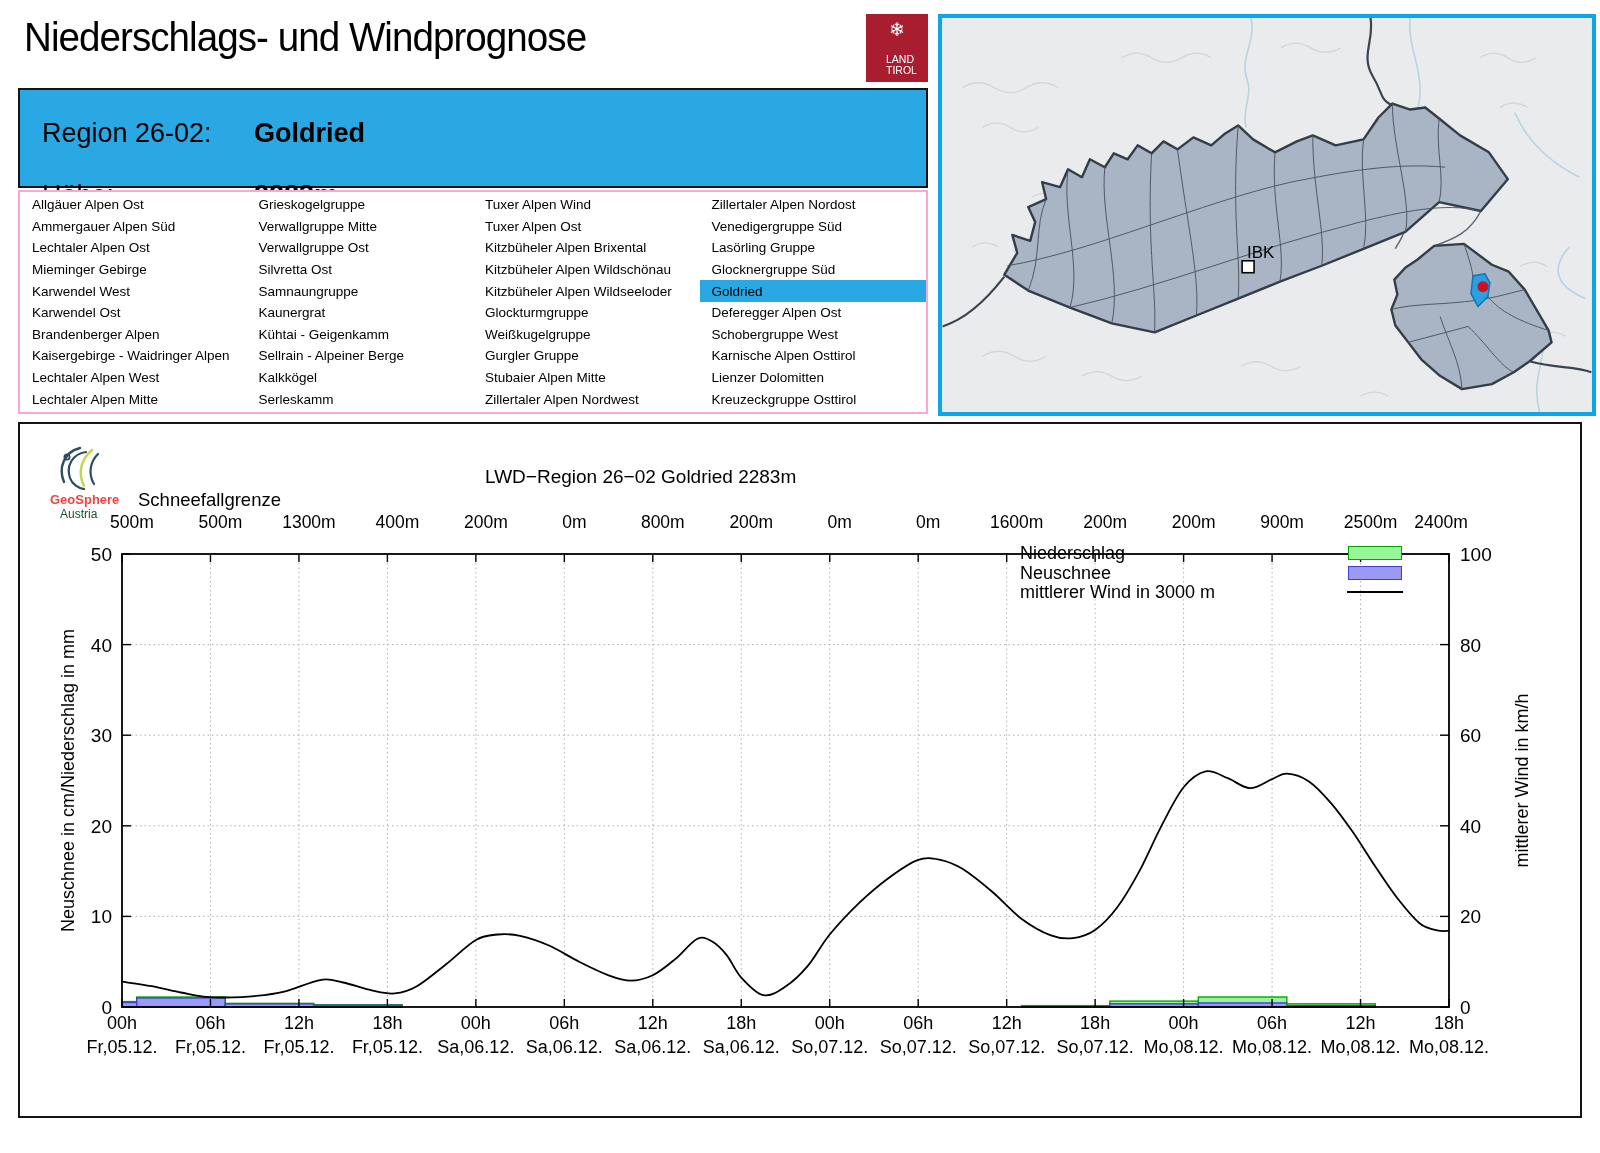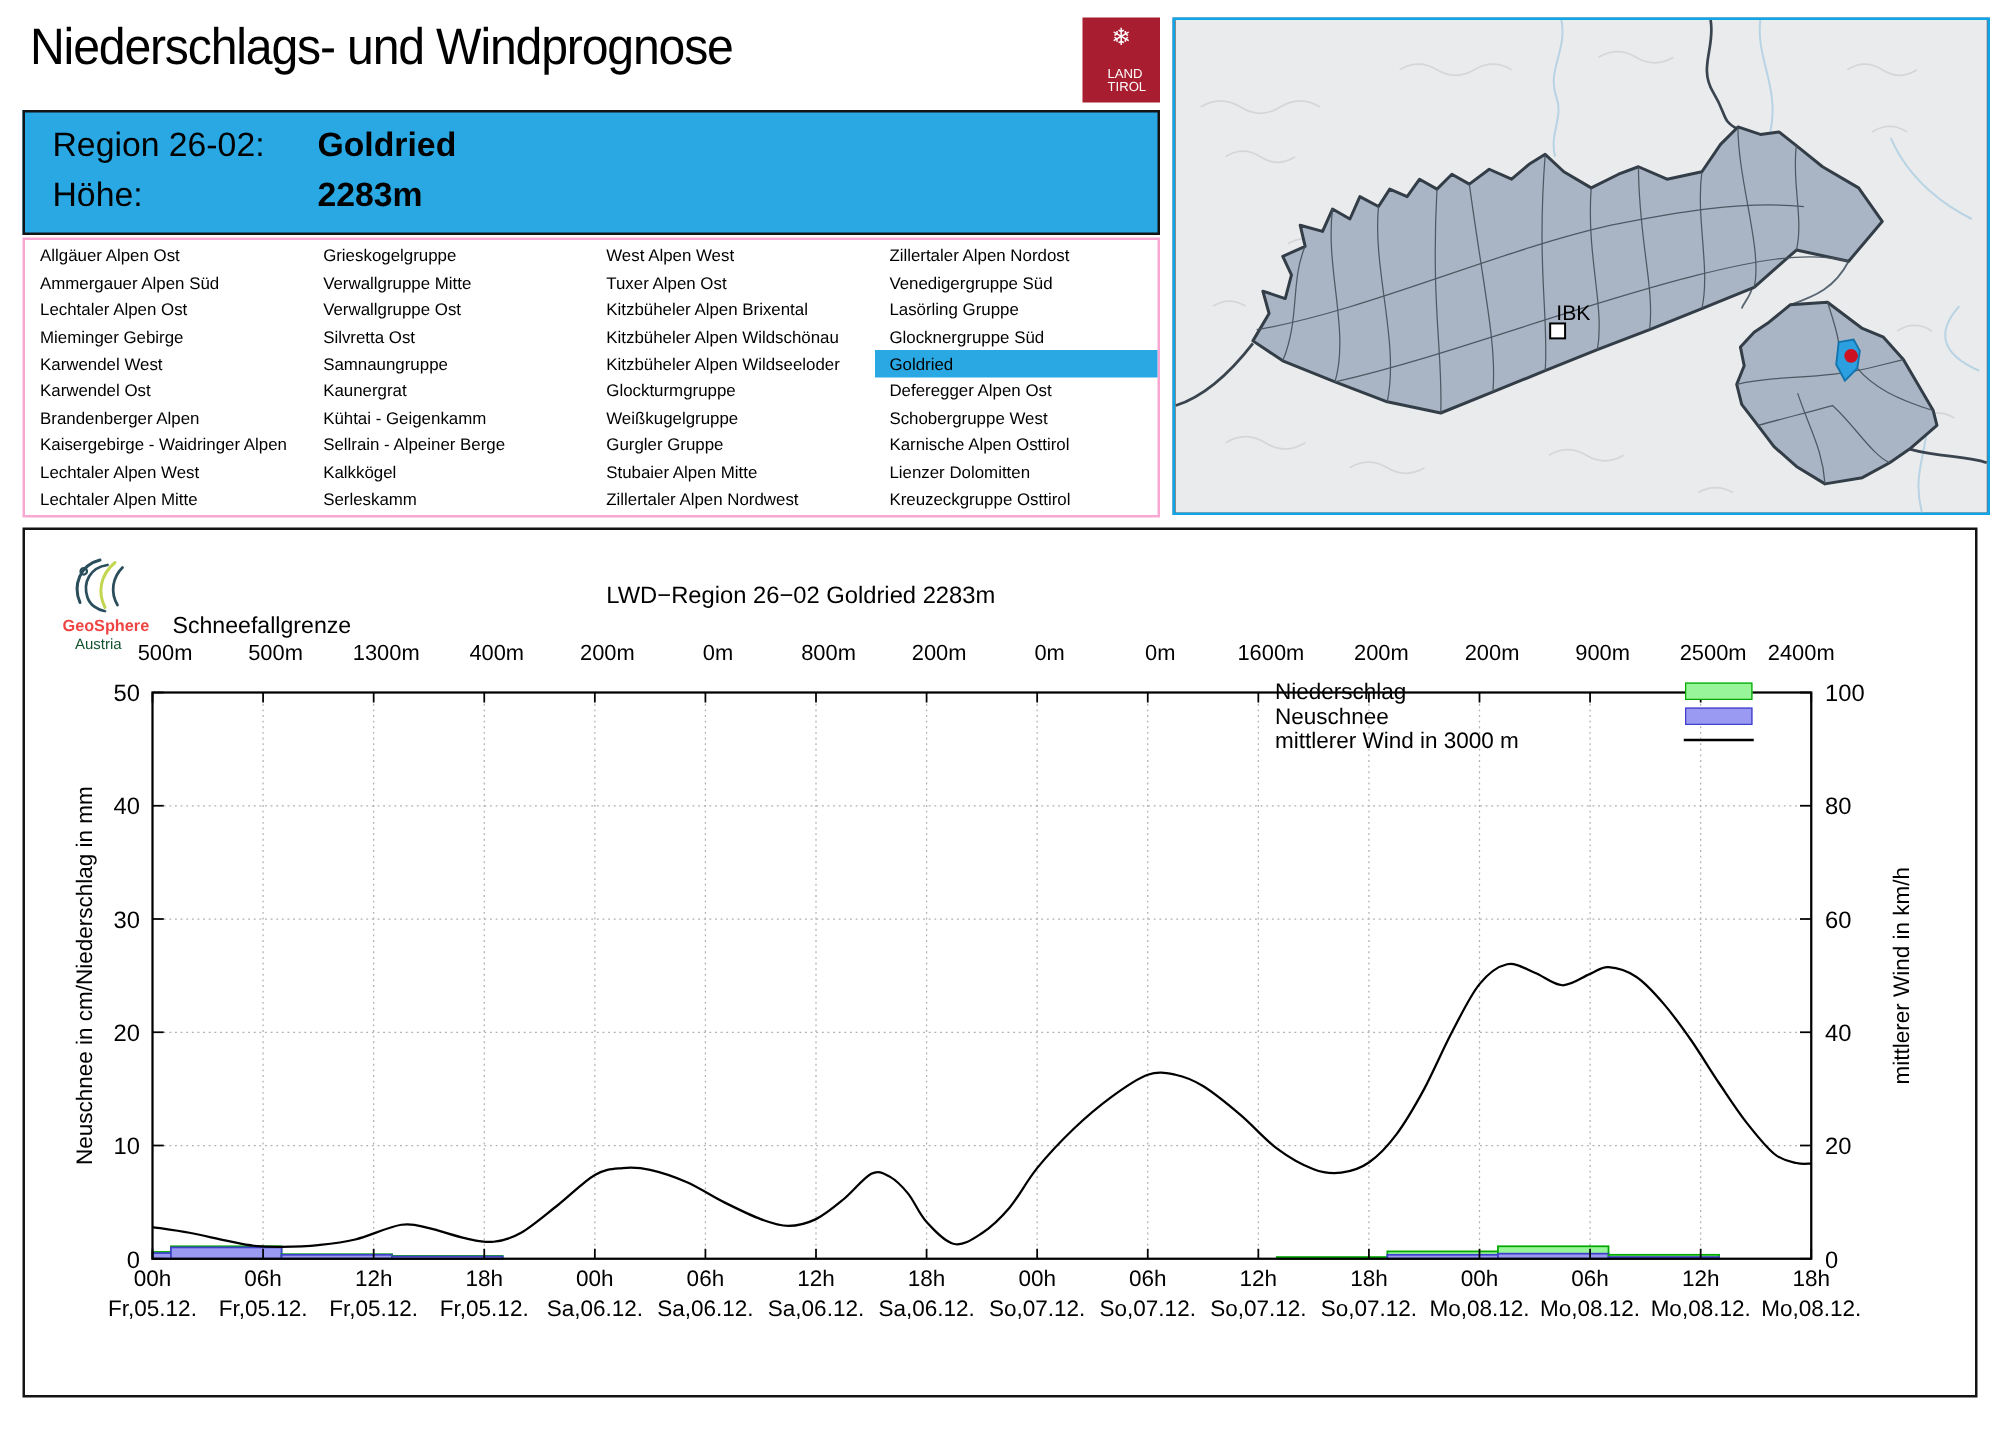--- a/index.html
+++ b/index.html
@@ -9,32 +9,32 @@
   
   #page-title{left:24px;top:14px;font-size:41px;letter-spacing:-1px;
               transform:scaleX(.94);transform-origin:left center;white-space:nowrap;}
   #land-tirol-logo{left:866px;top:14px;width:62px;height:68px;background:#a81d2f;}
   #land-tirol-logo .flake{position:absolute;top:4px;left:0;right:0;text-align:center;
               color:#fff;font-size:19px;}
   #land-tirol-logo .lt-text{position:absolute;left:7px;bottom:5px;color:#fff;
               font-size:10.5px;line-height:1.1;margin-left:13px;}
   #region-info-box{left:18px;top:88px;width:906px;height:90px;background:#29a8e4;
               border:2px solid #141414;padding:6px 0 0 0;}
-  .info-row{position:relative;height:40px;display:flex;align-items:center;}
+  .info-row{position:relative;height:40px;display:flex;margin-top:22px;}
   .info-label{width:212px;padding-left:22px;font-size:27px;}
   .info-value{font-size:27px;font-weight:bold;}
   
   #region-list-box{left:18px;top:190px;width:906px;height:216px;border:2px solid #f9a8d4;
               background:#fff;display:grid;grid-template-columns:repeat(4,1fr);
               grid-template-rows:repeat(10,1fr);grid-auto-flow:column;padding:2px 0;}
   .region-item{font-size:13.5px;display:flex;align-items:center;padding-left:12px;
               white-space:nowrap;overflow:hidden;}
   .region-item.selected{background:#29a8e4;}
   
-  #map-panel{left:938px;top:14px;width:650px;height:394px;border:2px solid #0ea5e9;background:#737373;}
+  #map-panel{left:938px;top:14px;width:650px;height:394px;border:4px solid #0ea5e9;background:#e5e5e5;}
   
   #chart-panel{left:18px;top:422px;width:1560px;height:692px;border:2px solid #141414;background:#fff;}
   #plot-svg{left:0;top:0;width:1600px;height:1153px;pointer-events:none;}
   #chart-title{left:485px;top:466px;width:600px;font-size:19px;}
   #snowline-label{left:138px;top:489px;font-size:18.5px;}
   #geosphere-logo{left:50px;top:444px;width:90px;height:80px;}
   .axis-title{width:440px;text-align:center;font-size:18px;transform:rotate(-90deg);}
   #left-axis-title{left:-152px;top:770px;}
   #right-axis-title{left:1302px;top:770px;}
   .lg-label{position:absolute;width:320px;font-size:18px;left:1020px;}
@@ -79,21 +79,21 @@
     <div class="region-item">Grieskogelgruppe</div>
     <div class="region-item">Verwallgruppe Mitte</div>
     <div class="region-item">Verwallgruppe Ost</div>
     <div class="region-item">Silvretta Ost</div>
     <div class="region-item">Samnaungruppe</div>
     <div class="region-item">Kaunergrat</div>
     <div class="region-item">Kühtai - Geigenkamm</div>
     <div class="region-item">Sellrain - Alpeiner Berge</div>
     <div class="region-item">Kalkkögel</div>
     <div class="region-item">Serleskamm</div>
-    <div class="region-item">West Alpen West</div>
+    <div class="region-item">Tuxer Alpen Wind</div>
     <div class="region-item">Tuxer Alpen Ost</div>
     <div class="region-item">Kitzbüheler Alpen Brixental</div>
     <div class="region-item">Kitzbüheler Alpen Wildschönau</div>
     <div class="region-item">Kitzbüheler Alpen Wildseeloder</div>
     <div class="region-item">Glockturmgruppe</div>
     <div class="region-item">Weißkugelgruppe</div>
     <div class="region-item">Gurgler Gruppe</div>
     <div class="region-item">Stubaier Alpen Mitte</div>
     <div class="region-item">Zillertaler Alpen Nordwest</div>
     <div class="region-item">Zillertaler Alpen Nordost</div>

